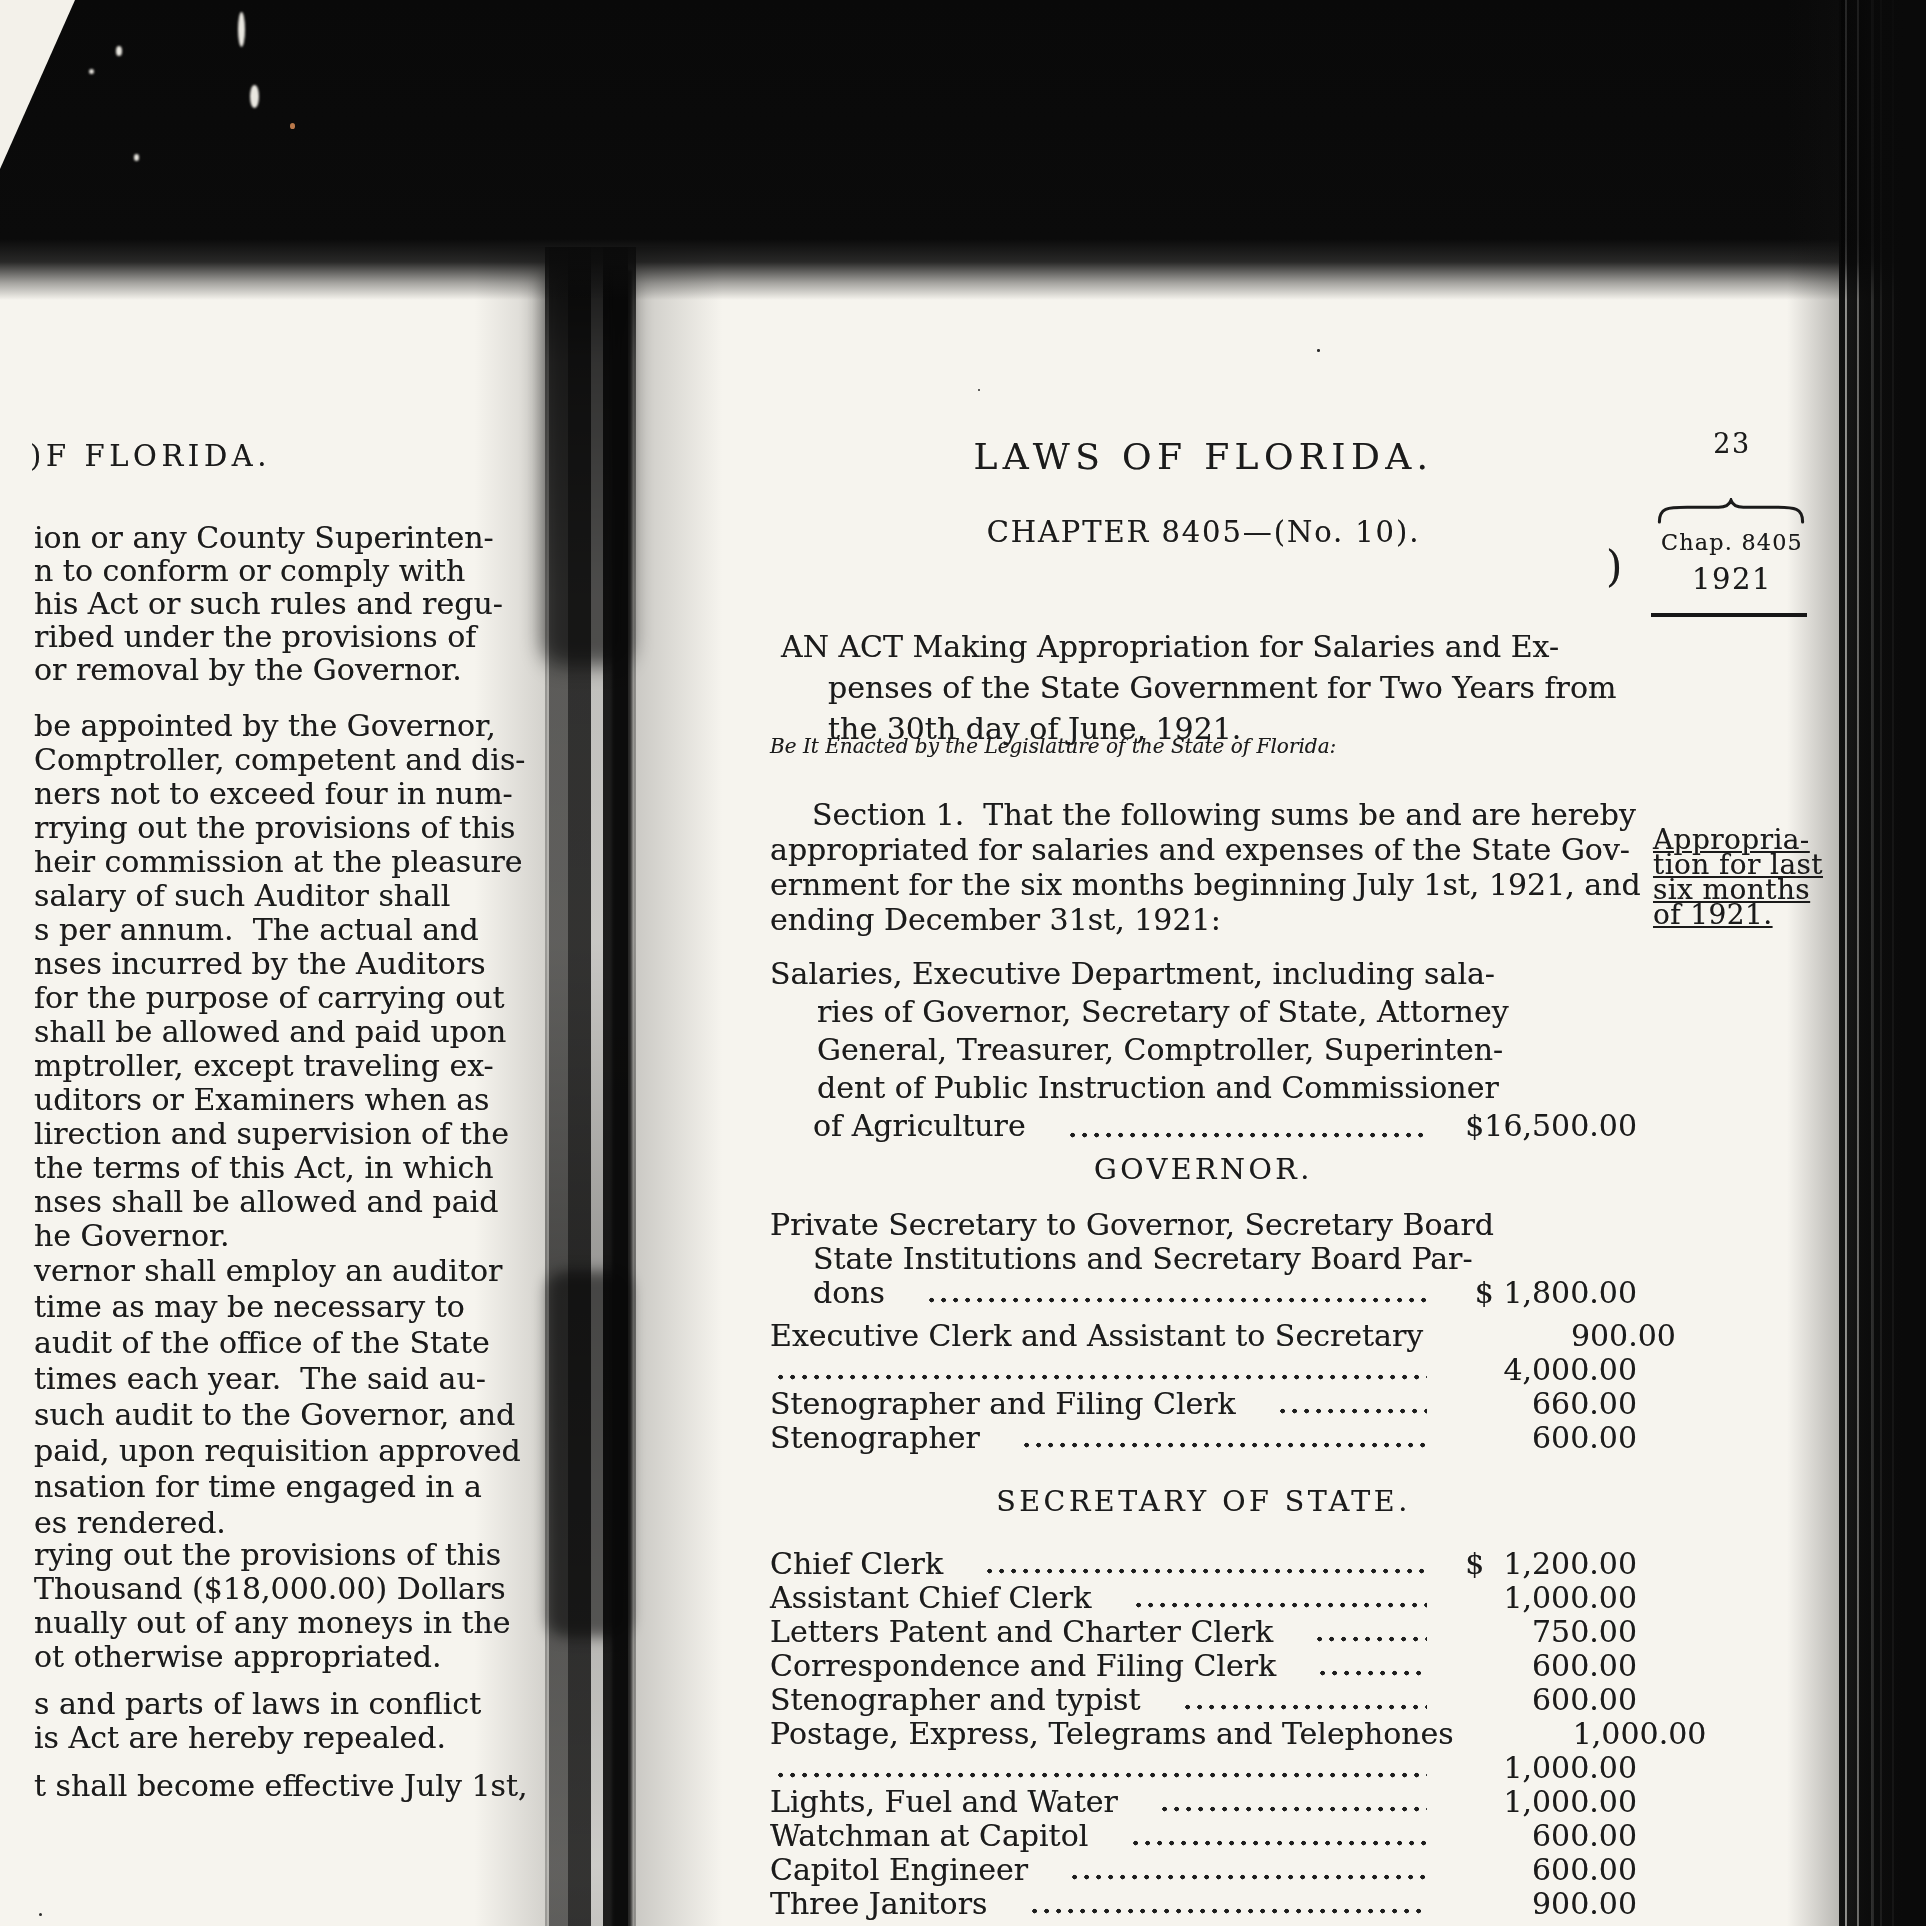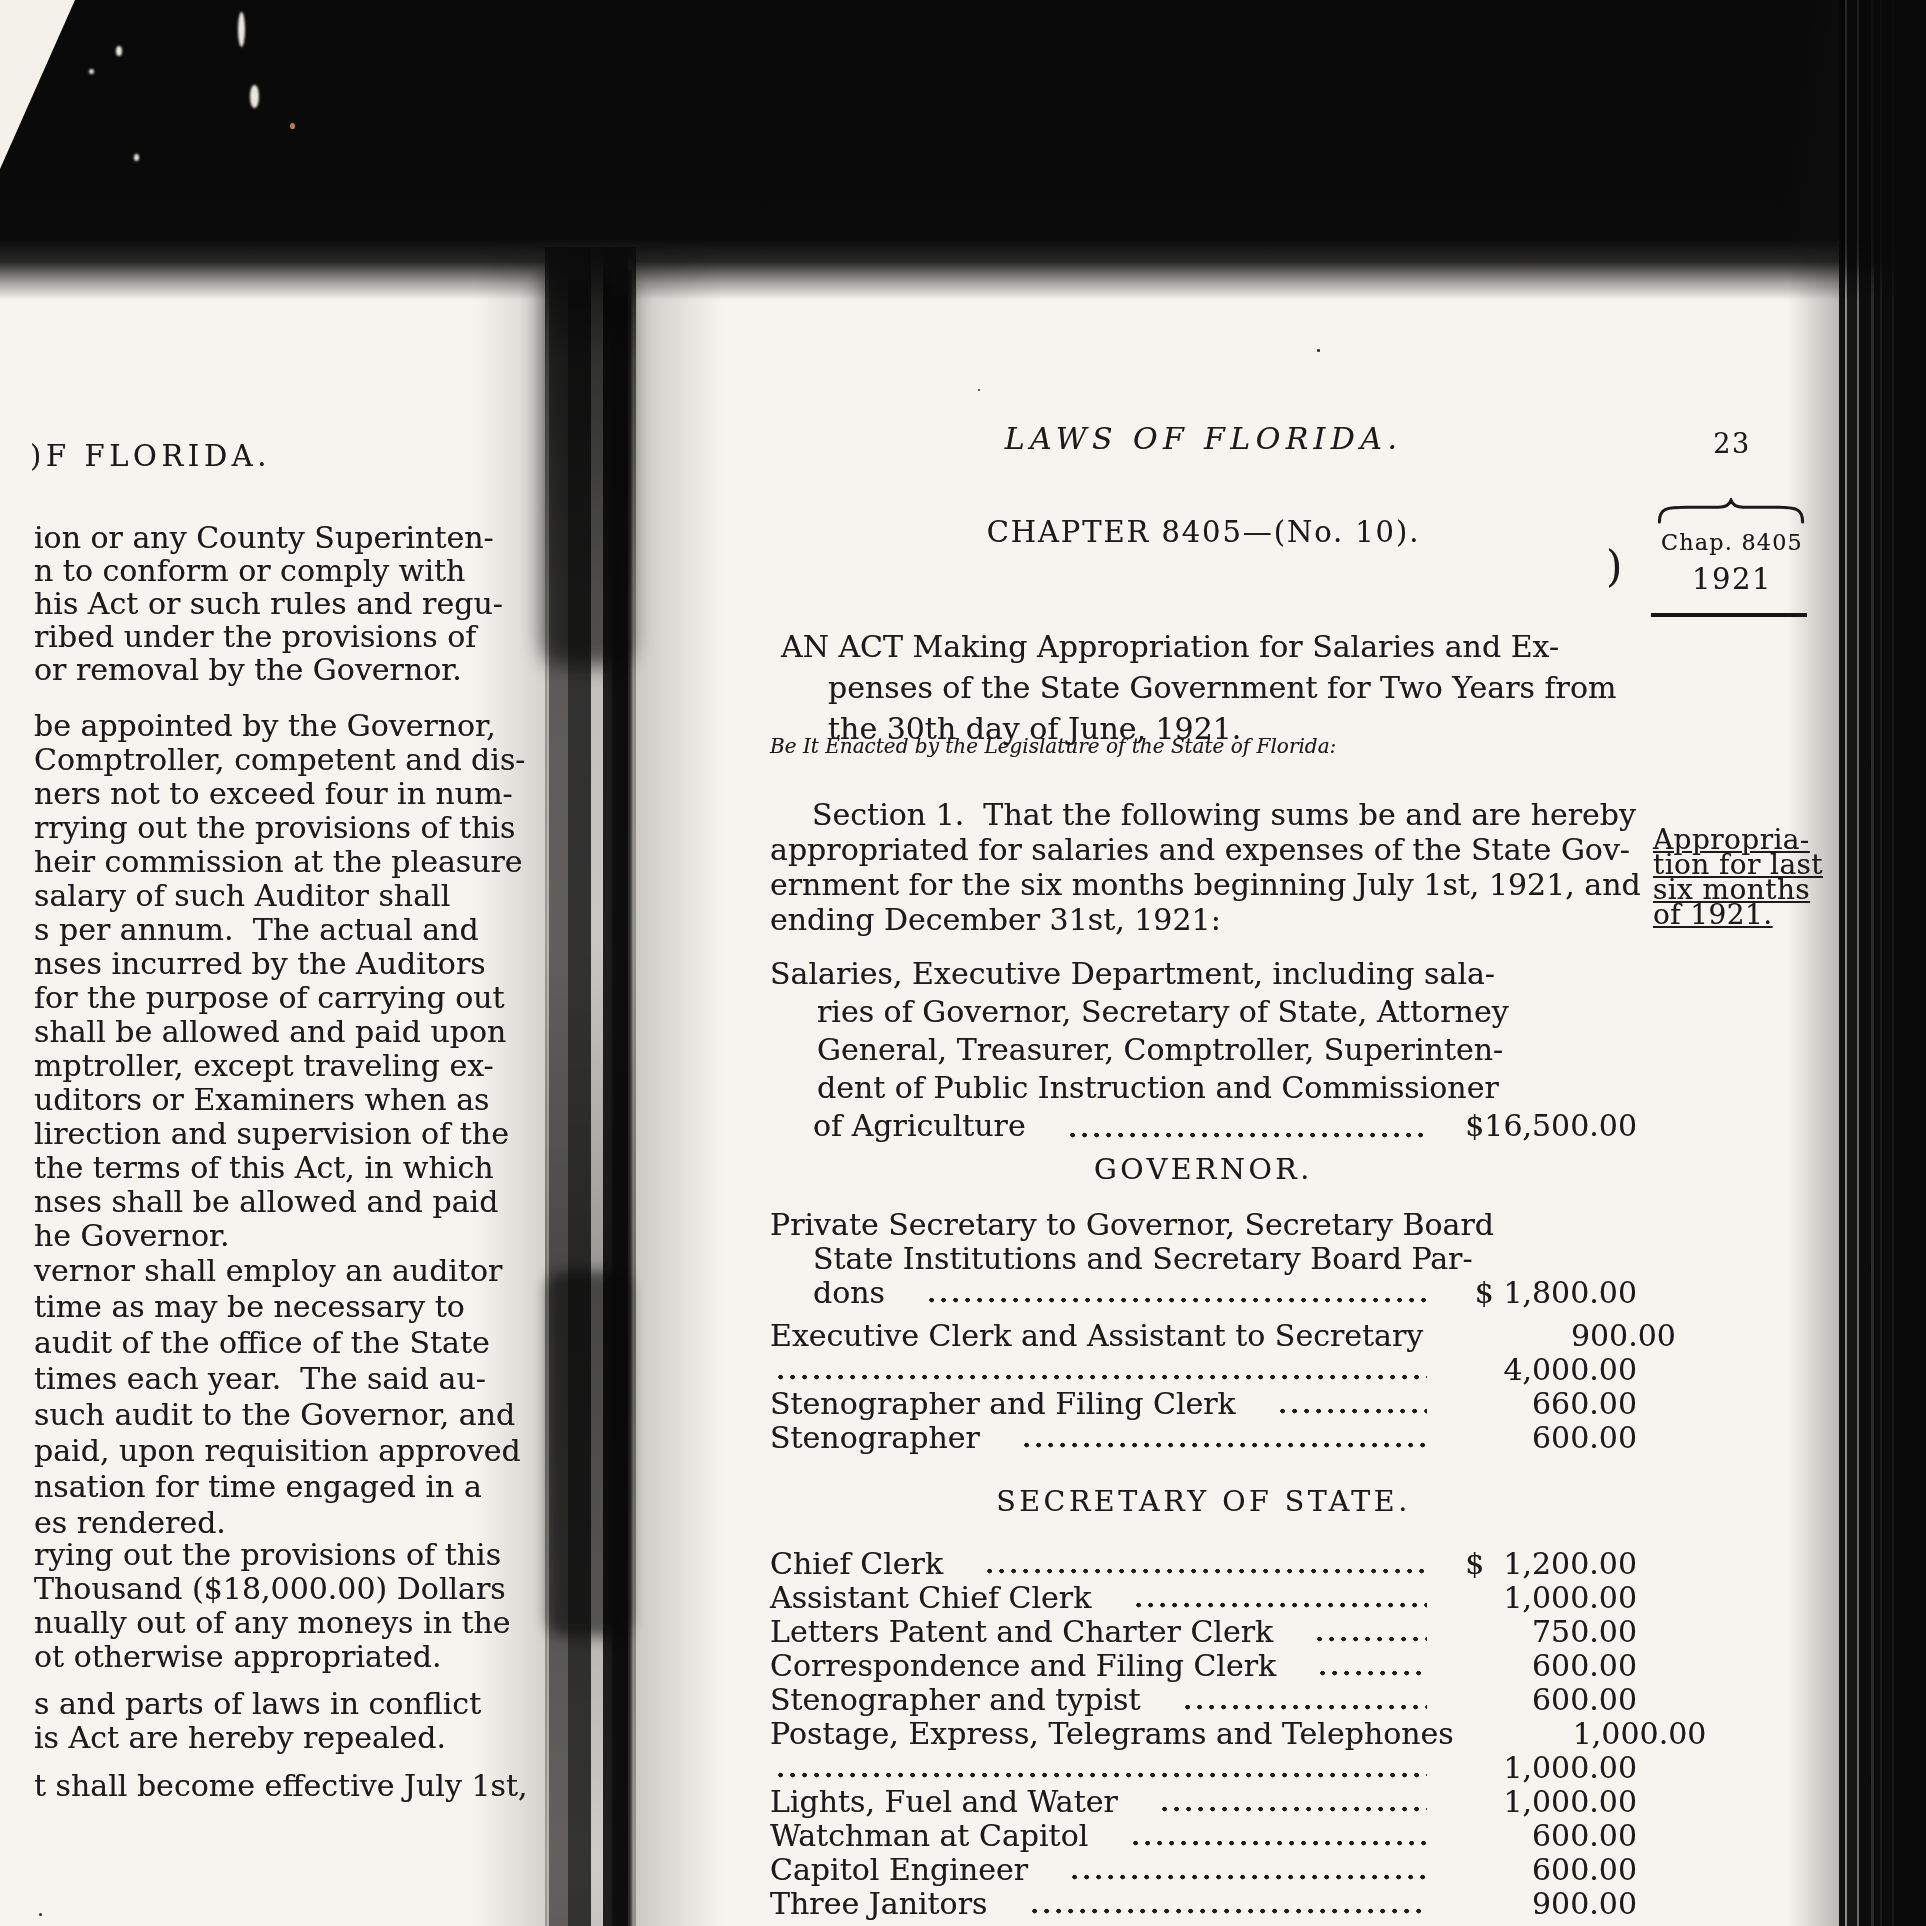--- a/index.html
+++ b/index.html
@@ -66,21 +66,21 @@
   .lp-header{position:absolute;font-size:29px;letter-spacing:4.6px;white-space:pre;}
   .lp-para{position:absolute;font-size:30px;white-space:pre;}
   .p1{line-height:33px;}
   .p2{line-height:34px;}
   .p3{line-height:36px;}
   .p4{line-height:34px;}
   .p5{line-height:34px;}
   .p6{line-height:34px;}
   .rp-block{position:absolute;left:0;width:867px;}
   .centered{text-align:center;}
-  .rp-header{top:421px;font-size:30px;letter-spacing:5.4px;font-style:italic;}
+  .rp-header{top:436px;font-size:36px;letter-spacing:5.4px;}
   .rp-chapter{top:515px;font-size:29px;letter-spacing:1.9px;}
   .rp-act{top:585px;font-size:30px;line-height:41px;padding-left:58px;text-indent:-47px;white-space:pre;width:809px;margin-top:41px;}
   .rp-enacting{top:734px;font-size:20px;font-style:italic;white-space:pre;}
   .rp-section1{top:797px;font-size:30px;line-height:35px;text-indent:42px;white-space:pre;}
   .rp-salaries{top:955px;}
   .sal-lines{font-size:30px;line-height:38px;padding-left:47px;text-indent:-47px;white-space:pre;}
   .sec-heading{font-size:28.5px;letter-spacing:3.5px;}
   .gov-heading{top:1153px;}
   .gov-item1{top:1208px;font-size:30px;line-height:34px;}
   .ind{padding-left:43px;}

